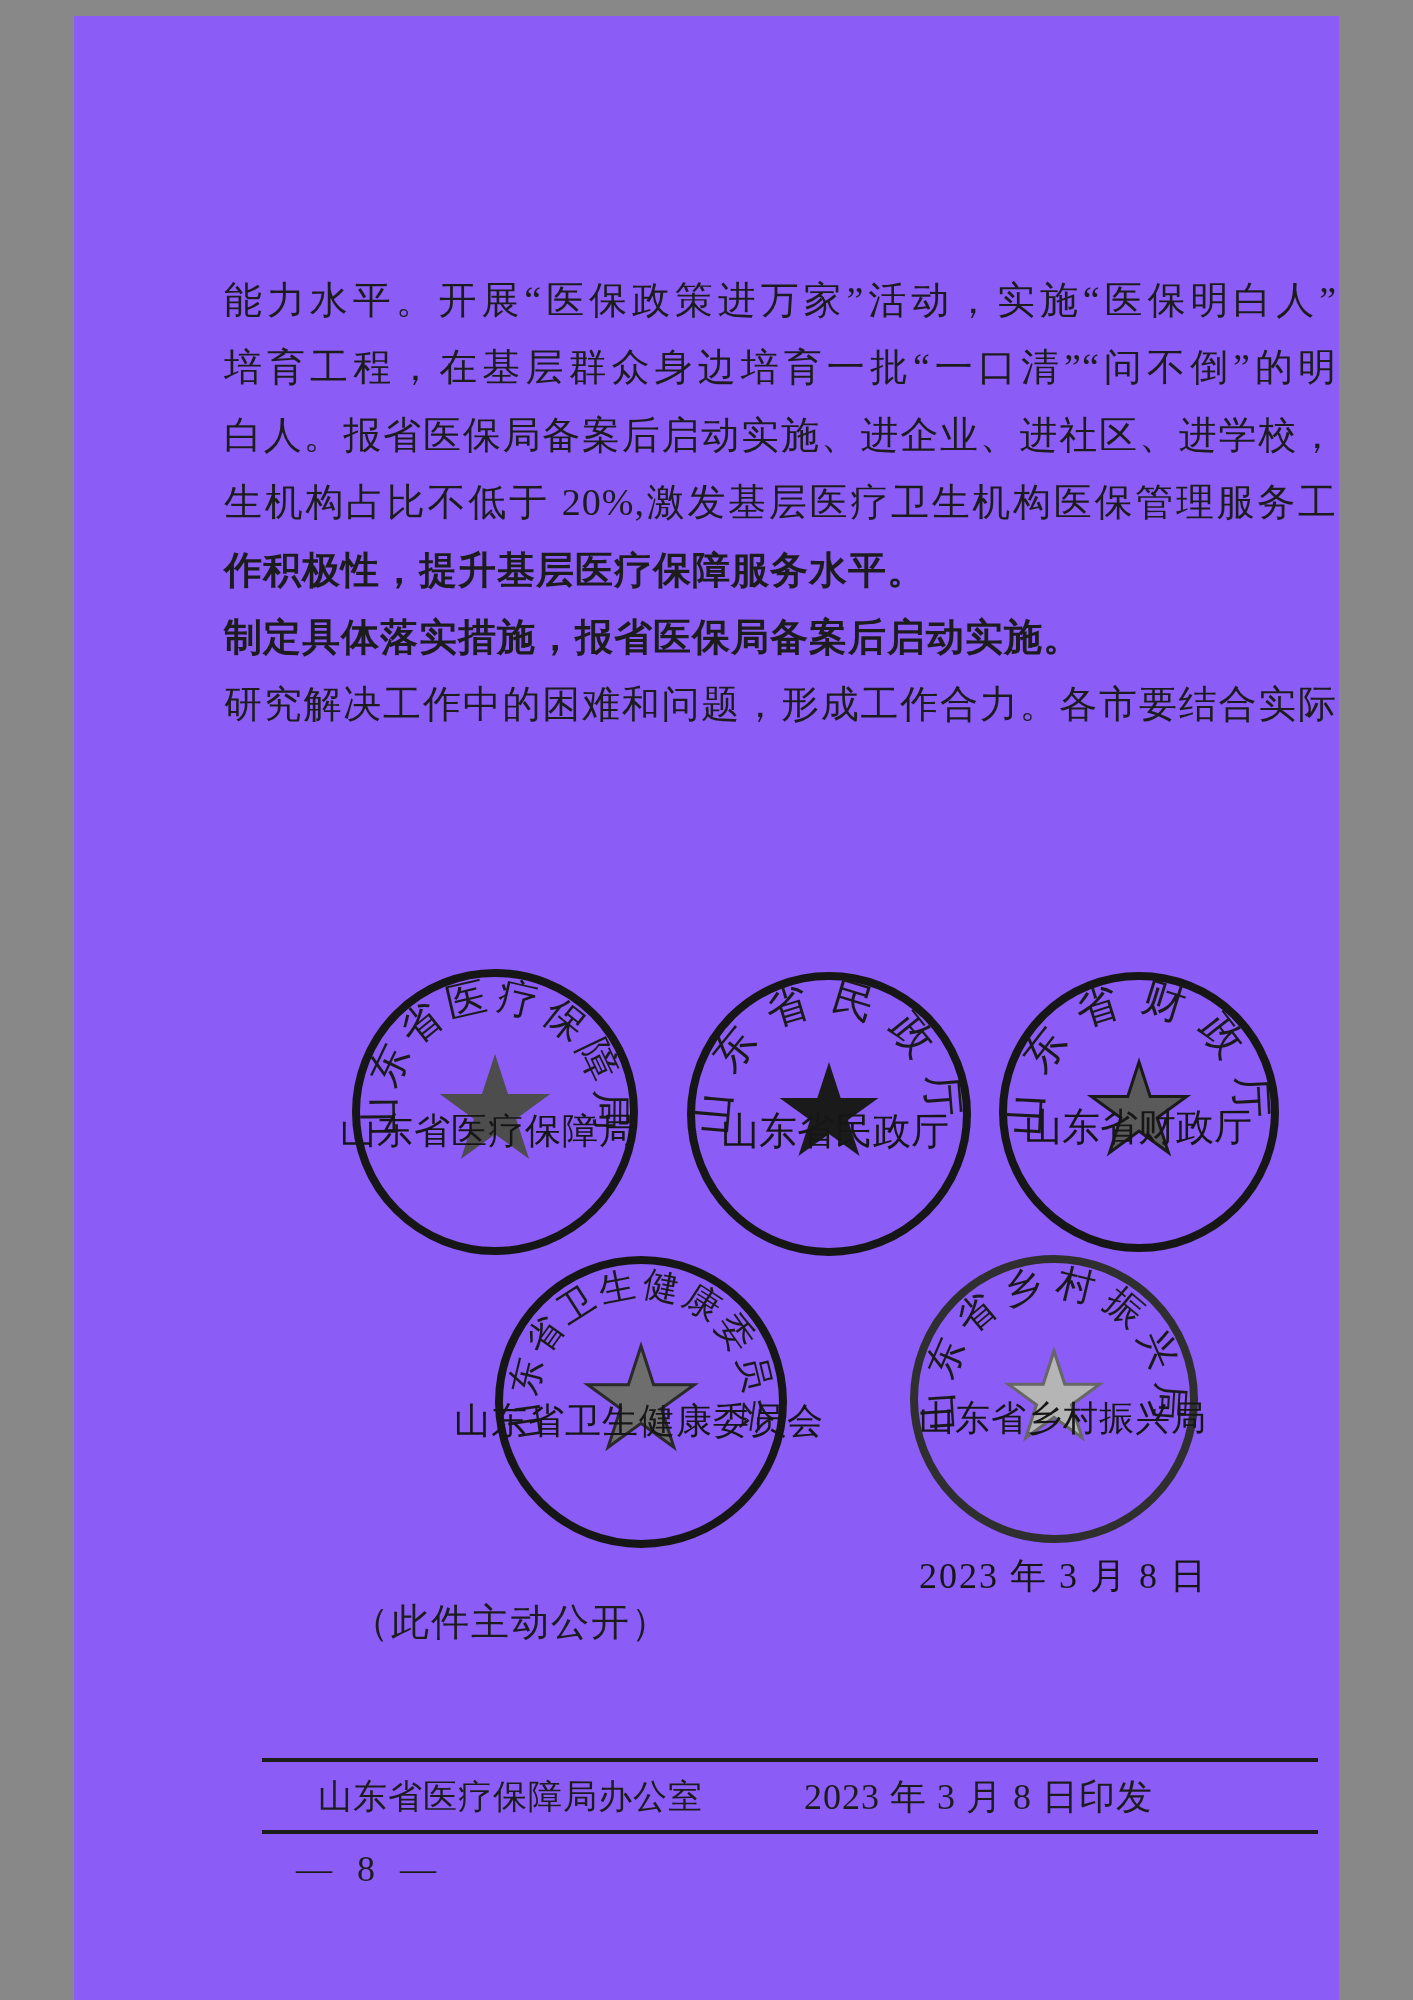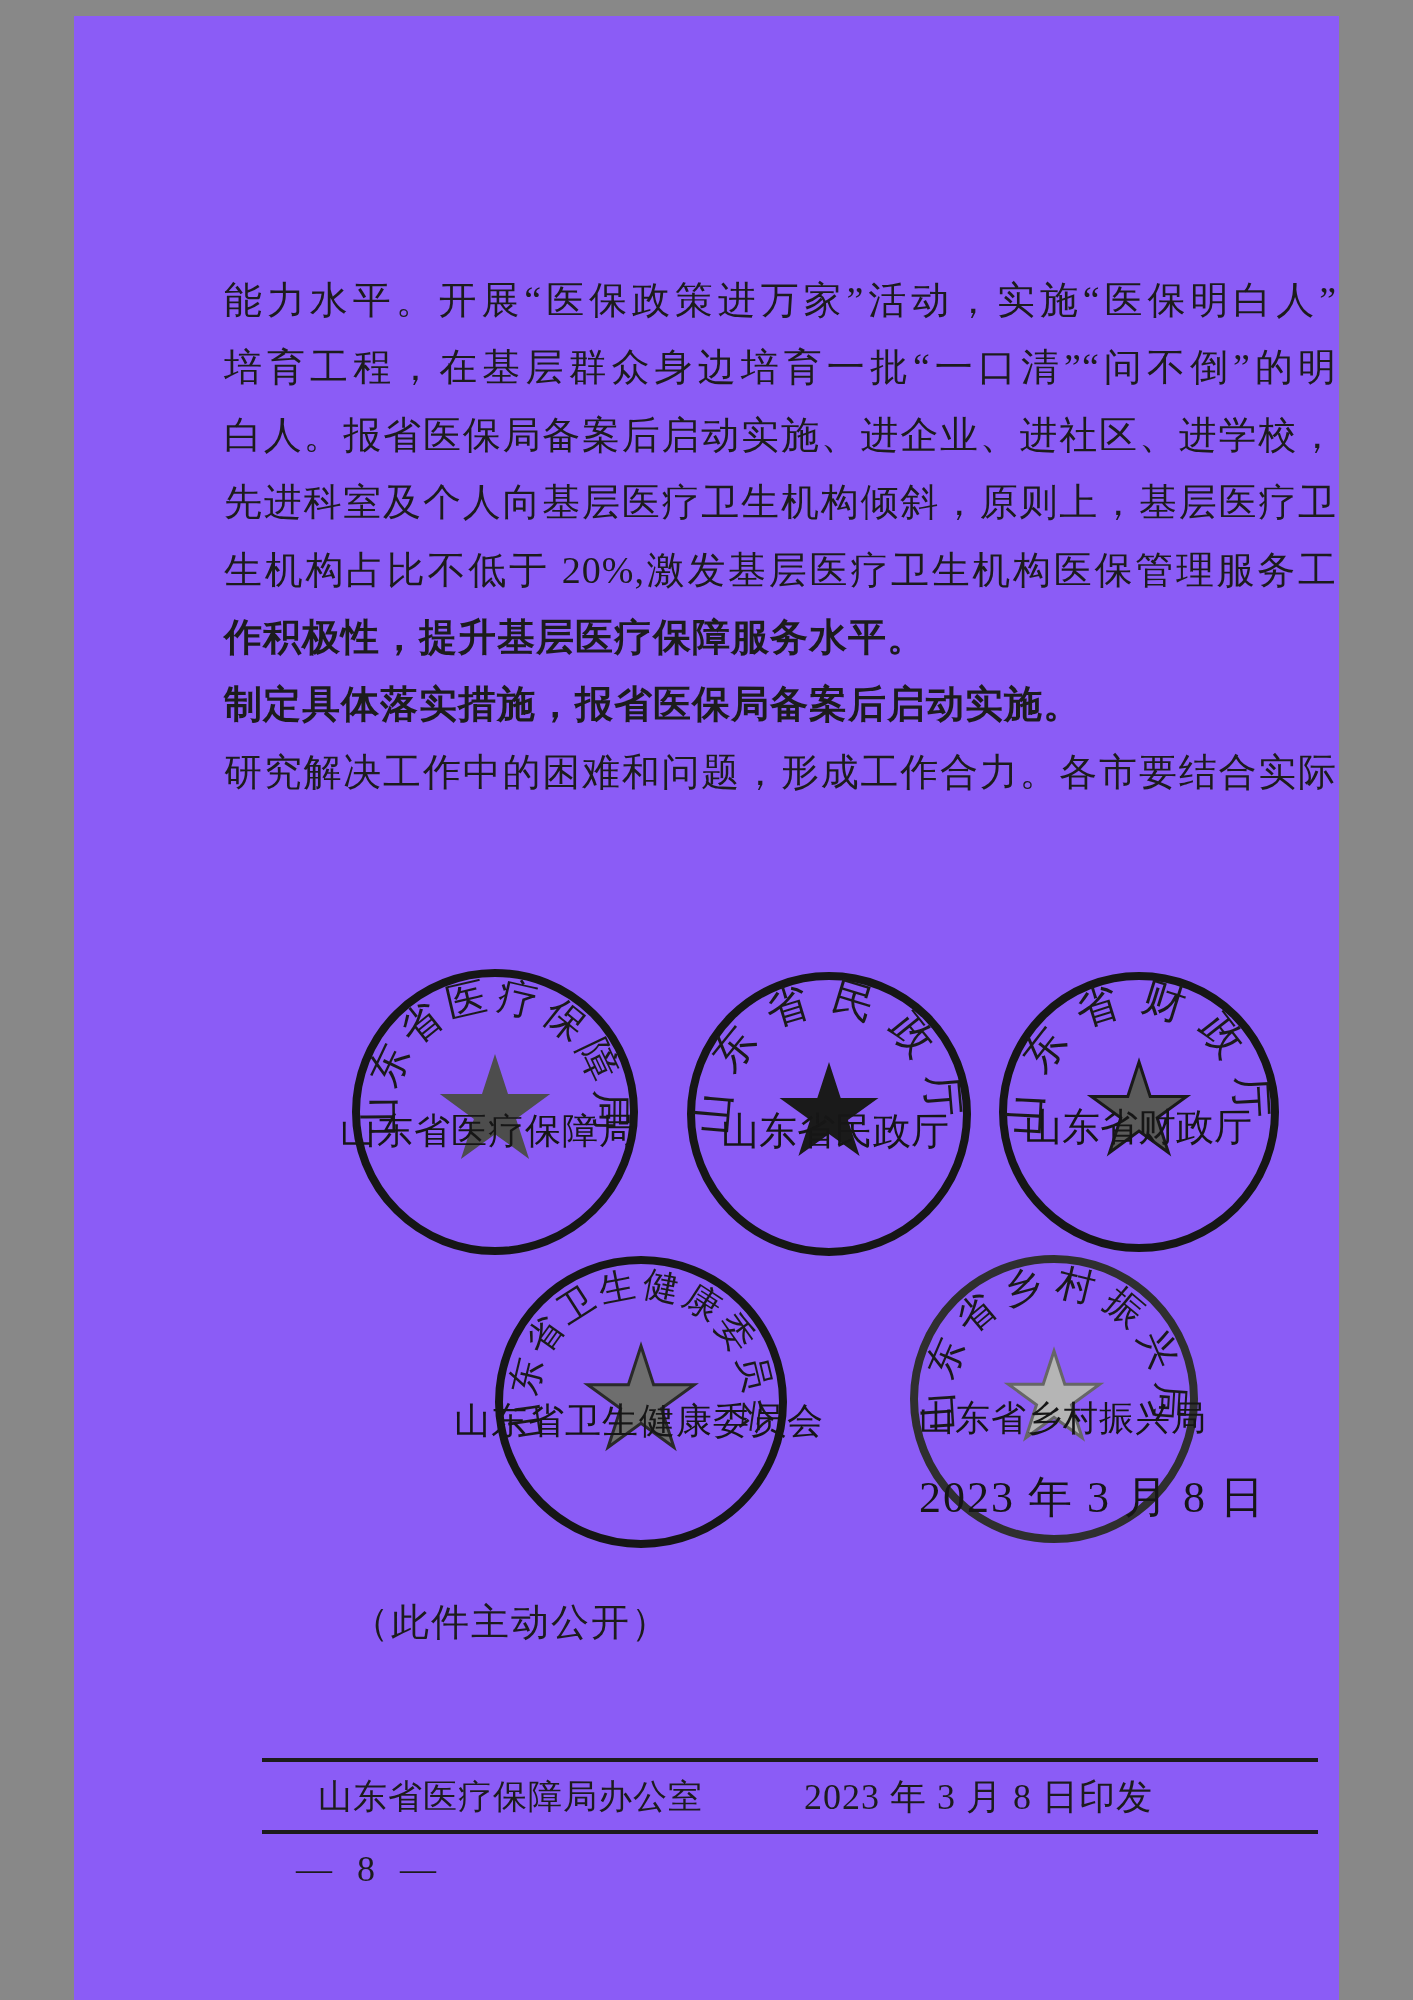--- a/index.html
+++ b/index.html
@@ -42,21 +42,21 @@
     position:absolute;
     white-space:nowrap;
     color:#161616;
     z-index:5;
   }
   .ov1{ left:266px; top:1091px; font-size:36px; letter-spacing:1px; }
   .ov2{ left:647px; top:1090px; font-size:38px; letter-spacing:0px; }
   .ov3{ left:950px; top:1086px; font-size:38px; letter-spacing:0px; }
   .ov4{ left:380px; top:1381px; font-size:36px; letter-spacing:1px; }
   .ov5{ left:845px; top:1379px; font-size:35px; letter-spacing:1px; }
-  .date-line{ left:845px; top:1452px; font-size:44px; letter-spacing:2px; }
+  .date-line{ left:845px; top:1536px; font-size:36px; letter-spacing:2px; }
 
   .note{
     position:absolute; left:277px; top:1581px;
     font-size:38px; letter-spacing:2px; white-space:nowrap;
   }
 
   
   .rule{ position:absolute; left:188px; width:1056px; height:4px; background:#1c1c1c; }
   .rule.top{ top:1742px; }
   .rule.bottom{ top:1814px; }
@@ -75,21 +75,20 @@
 </style>
 </head>
 <body>
 
 <div class="page">
 
   <div class="bodytext">
     <div class="line">能力水平。开展“医保政策进万家”活动，实施“医保明白人”</div>
     <div class="line">培育工程，在基层群众身边培育一批“一口清”“问不倒”的明</div>
     <div class="line">白人。报省医保局备案后启动实施、进企业、进社区、进学校，</div>
-    <div class="line">先进科室及个人向基层医疗卫生机构倾斜，原则上，基层医疗卫</div>
     <div class="line">生机构占比不低于 20%,激发基层医疗卫生机构医保管理服务工</div>
     <div class="line end">作积极性，提升基层医疗保障服务水平。</div>
     <div class="line end">制定具体落实措施，报省医保局备案后启动实施。</div>
     <div class="line">研究解决工作中的困难和问题，形成工作合力。各市要结合实际</div>
   </div>
 
   <div class="stamp" style="left:271px;top:946px;">
     <svg viewBox="-150 -150 300 300">
       <circle r="139" stroke="#161616" stroke-width="8"></circle>
       <path id="arc1" d="M -88.3 51 A 102 102 0 1 1 88.3 51" fill="none"></path>

